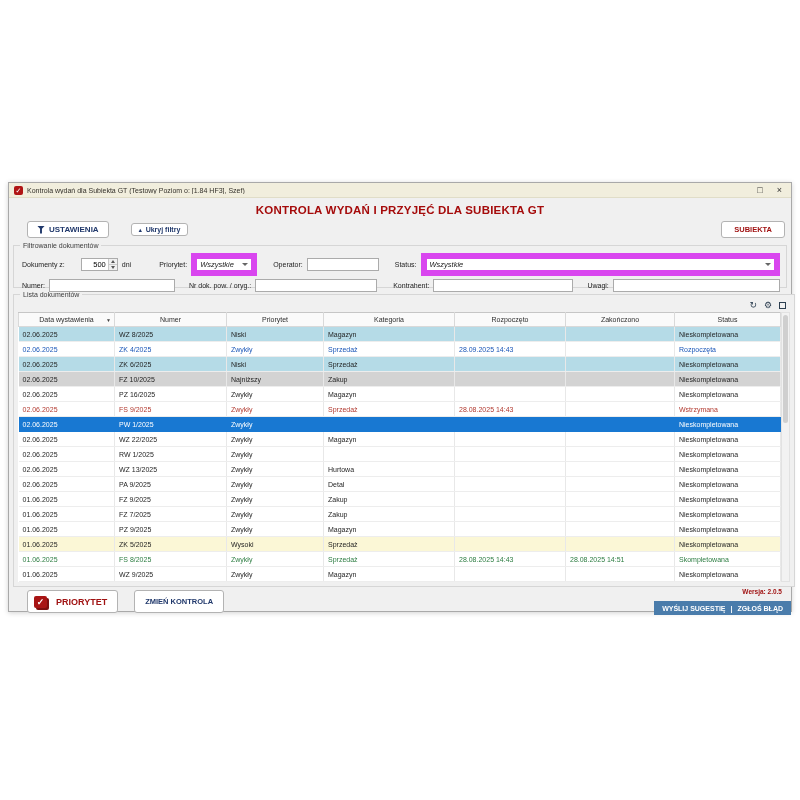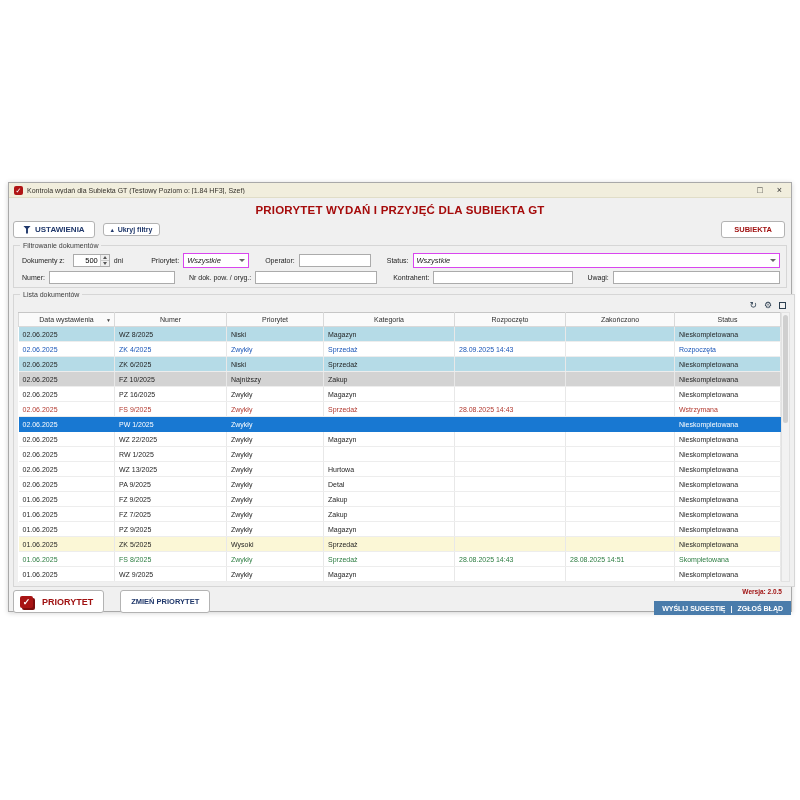--- a/index.html
+++ b/index.html
@@ -11,41 +11,41 @@
   
   .titlebar { height:15px; background:#f1eedd; display:flex; align-items:center; padding:0 5px; gap:4px; border-bottom:1px solid #e0ddc8; }
   .app-icon { width:9px; height:9px; background:#b01515; border-radius:2px; color:#fff; font-size:7px; line-height:9px; text-align:center; flex:0 0 auto; }
   .titletext { font-size:7px; color:#33302a; white-space:nowrap; overflow:hidden; flex:1; }
   .winctl { display:flex; gap:14px; padding-right:4px; }
   .winctl span { font-size:9px; line-height:9px; color:#333; cursor:default; }
   
   .heading { text-align:center; color:#a50b0b; font-weight:bold; font-size:11.5px; padding-top:6px; letter-spacing:.2px; }
   
   .toolbar { position:relative; display:flex; align-items:center; gap:8px; padding:5px 4px 4px 4px; }
-  .btn { display:inline-flex; align-items:center; gap:4px; background:#fff; border:1px solid #b3b3b3; border-radius:3px; cursor:pointer; }
+  .btn { display:inline-flex; align-items:center; gap:4px; background:#fff; border:1px solid #b3b3b3; border-radius:3px; cursor:pointer;margin-left:14px; }
   .btn-settings { padding:3px 9px; font-size:8px; font-weight:bold; color:#20386b; }
   .funnel { width:8px; height:8px; background:#20386b; clip-path:polygon(0 0,100% 0,62% 42%,62% 100%,38% 100%,38% 42%); display:inline-block; }
   .btn-hide { padding:2px 7px; font-size:7px; font-weight:bold; color:#20386b; }
   .btn-hide .arrow { font-size:6px; }
   .btn-close { position:absolute; right:6px; top:5px; padding:3px 12px; font-size:7.5px; font-weight:bold; color:#a01212; }
   
   fieldset { border:1px solid #d6d6d6; margin:0 4px; padding:2px 4px 4px 4px; background:#f0f0f0; }
   legend { font-size:7px; color:#3c3c3c; padding:0 3px; margin-left:2px; }
   
   .frow { display:flex; align-items:center; margin:2px 0 3px 0; }
   .flabel { font-size:7px; color:#1c1c1c; white-space:nowrap; }
   .tinput { height:13px; border:1px solid #ababab; background:#fff; font-size:7.5px; padding:0 3px; font-family:"Liberation Sans",sans-serif; }
-  .spinwrap { display:inline-flex; height:13px; border:1px solid #ababab; background:#a3a3a3; margin-left:8px; }
+  .spinwrap { display:inline-flex; height:13px; border:1px solid #ababab; background:#a3a3a3; margin-left:16px; }
   .spinval { width:26px; font-size:7.5px; text-align:right; border:0; padding:0 2px; font-family:"Liberation Sans",sans-serif; }
   .spinbtns { width:9px; display:flex; flex-direction:column; border-left:1px solid #c9c9c9; }
   .spinbtns div { flex:1; display:flex; align-items:center; justify-content:center; background:#efefef; cursor:pointer; }
   .spinbtns div + div { border-top:1px solid #c9c9c9; }
   .tri-up { width:0; height:0; border-left:2px solid transparent; border-right:2px solid transparent; border-bottom:3px solid #555; }
   .tri-dn { width:0; height:0; border-left:2px solid transparent; border-right:2px solid transparent; border-top:3px solid #555; }
-  .combo { height:15px; border:1px solid #d946ef; background:#fff; display:inline-flex; align-items:center; justify-content:space-between; padding:0 3px; cursor:pointer; }
+  .combo { height:23px; border:6px solid #d946ef; background:#fff; display:inline-flex; align-items:center; justify-content:space-between; padding:0 3px; cursor:pointer; }
   .combo .val { font-size:7.5px; font-style:italic; color:#222; }
   .combo .carr { width:0; height:0; border-left:3px solid transparent; border-right:3px solid transparent; border-top:3px solid #666; margin-left:4px; }
   
   .list-tools { display:flex; justify-content:flex-end; align-items:center; gap:7px; padding:1px 4px 2px 0; height:12px; }
   .list-tools .ic { font-size:9px; line-height:9px; color:#2c3e50; cursor:pointer; }
   .expand-icon { width:7px; height:7px; border:1px solid #2c3e50; display:inline-block; cursor:pointer; }
   .tablezone { display:flex; align-items:stretch; }
   table { border-collapse:collapse; table-layout:fixed; width:762px; background:#fff; }
   th { font-size:7px; font-weight:normal; color:#2e2e2e; height:14px; background:#fafafa;
        border:1px solid #d9d9d9; border-top-color:#c6c6c6; white-space:nowrap; overflow:hidden; position:relative; cursor:pointer; }
@@ -77,21 +77,21 @@
 
   <div class="titlebar">
     <div class="app-icon">✓</div>
     <div class="titletext">Kontrola wydań dla Subiekta GT (Testowy Poziom o: [1.84 HF3], Szef)</div>
     <div class="winctl">
       <span>□</span>
       <span>×</span>
     </div>
   </div>
 
-  <div class="heading">PRIORYTET WYDAŃ I PRZYJĘĆ DLA SUBIEKTA GT</div>
+  <div class="heading">KONTROLA WYDAŃ I PRZYJĘĆ DLA SUBIEKTA GT</div>
 
   <div class="toolbar">
     <div class="btn btn-settings">
       <span class="funnel"></span>
       <span>USTAWIENIA</span>
     </div>
     <div class="btn btn-hide">
       <span class="arrow">▴</span>
       <span>Ukryj filtry</span>
     </div>
@@ -342,21 +342,21 @@
       </div>
     </div>
   </fieldset>
 
   <div class="footer">
     <div style="display:flex; align-items:center;">
       <div class="btn btn-komp">
         <span class="komp-icon">✓</span>
         <span>PRIORYTET</span>
       </div>
-      <div class="btn btn-prio">ZMIEŃ PRIORYTET</div>
+      <div class="btn btn-prio">ZMIEŃ KONTROLA</div>
     </div>
     <div class="version">Wersja: 2.0.5</div>
     <div class="suggest-bar">
       <span class="lnk">WYŚLIJ SUGESTIĘ</span>
       <span>|</span>
       <span class="lnk">ZGŁOŚ BŁĄD</span>
     </div>
   </div>
 </div>
 

